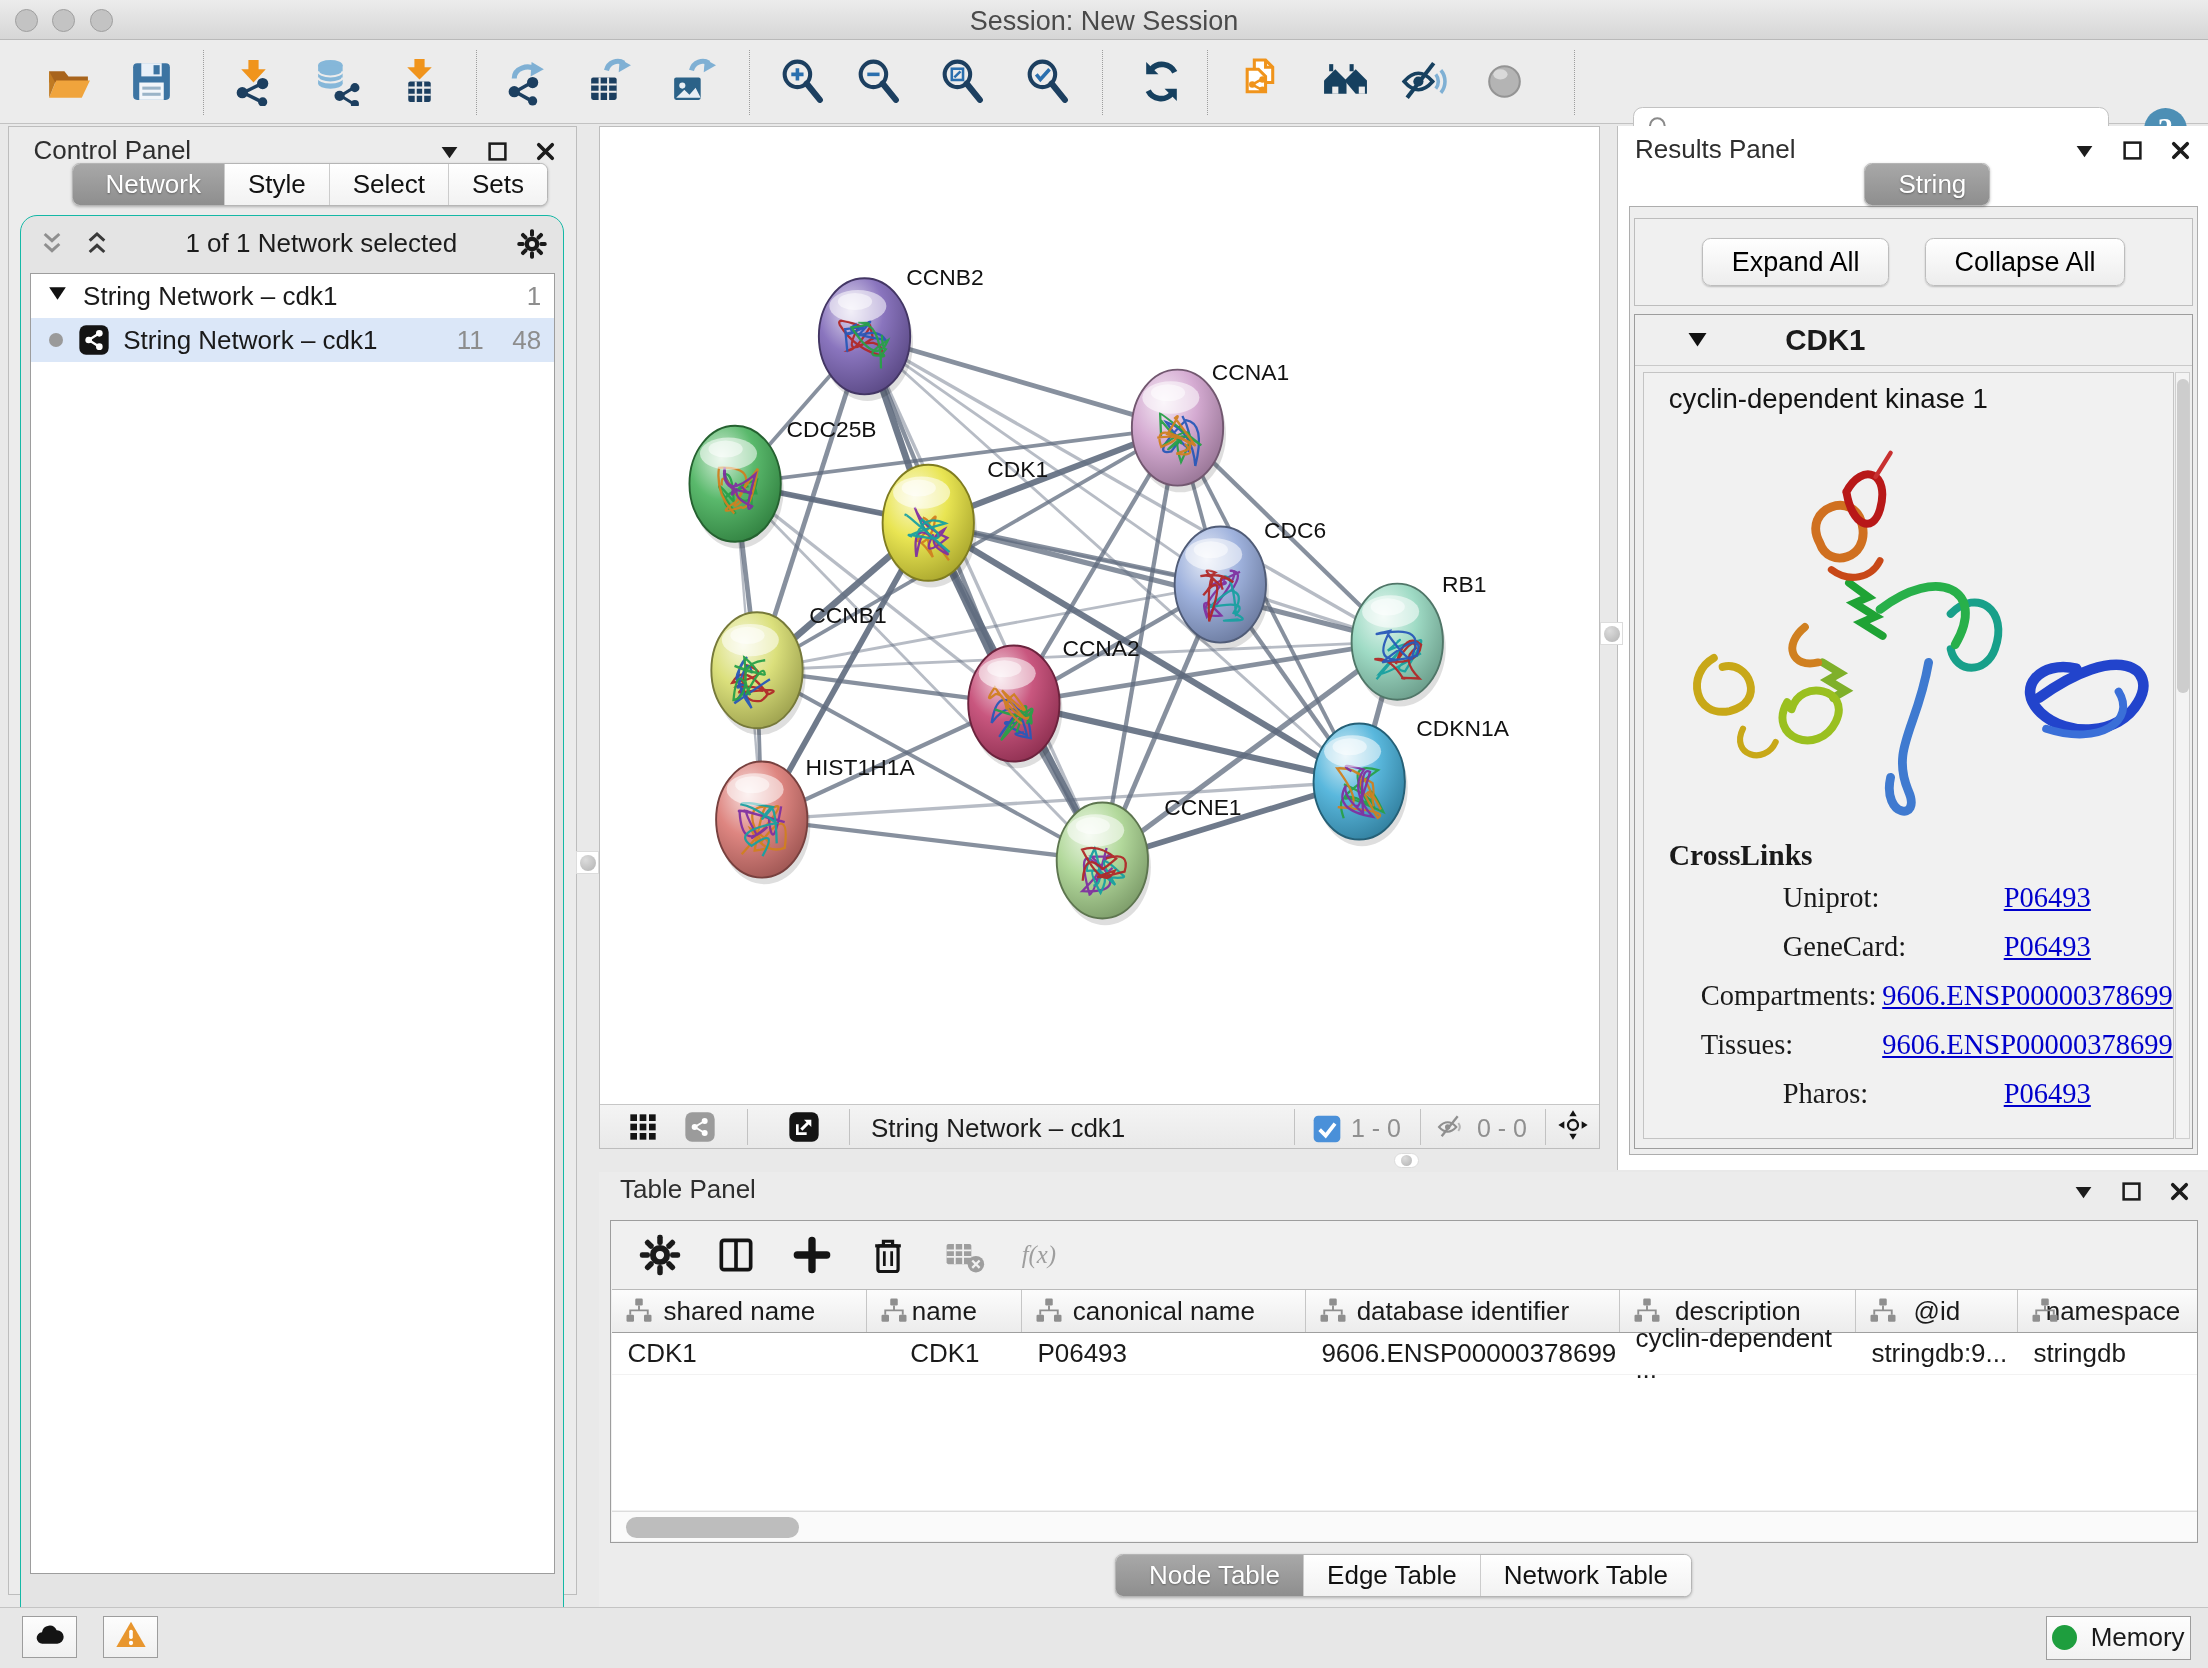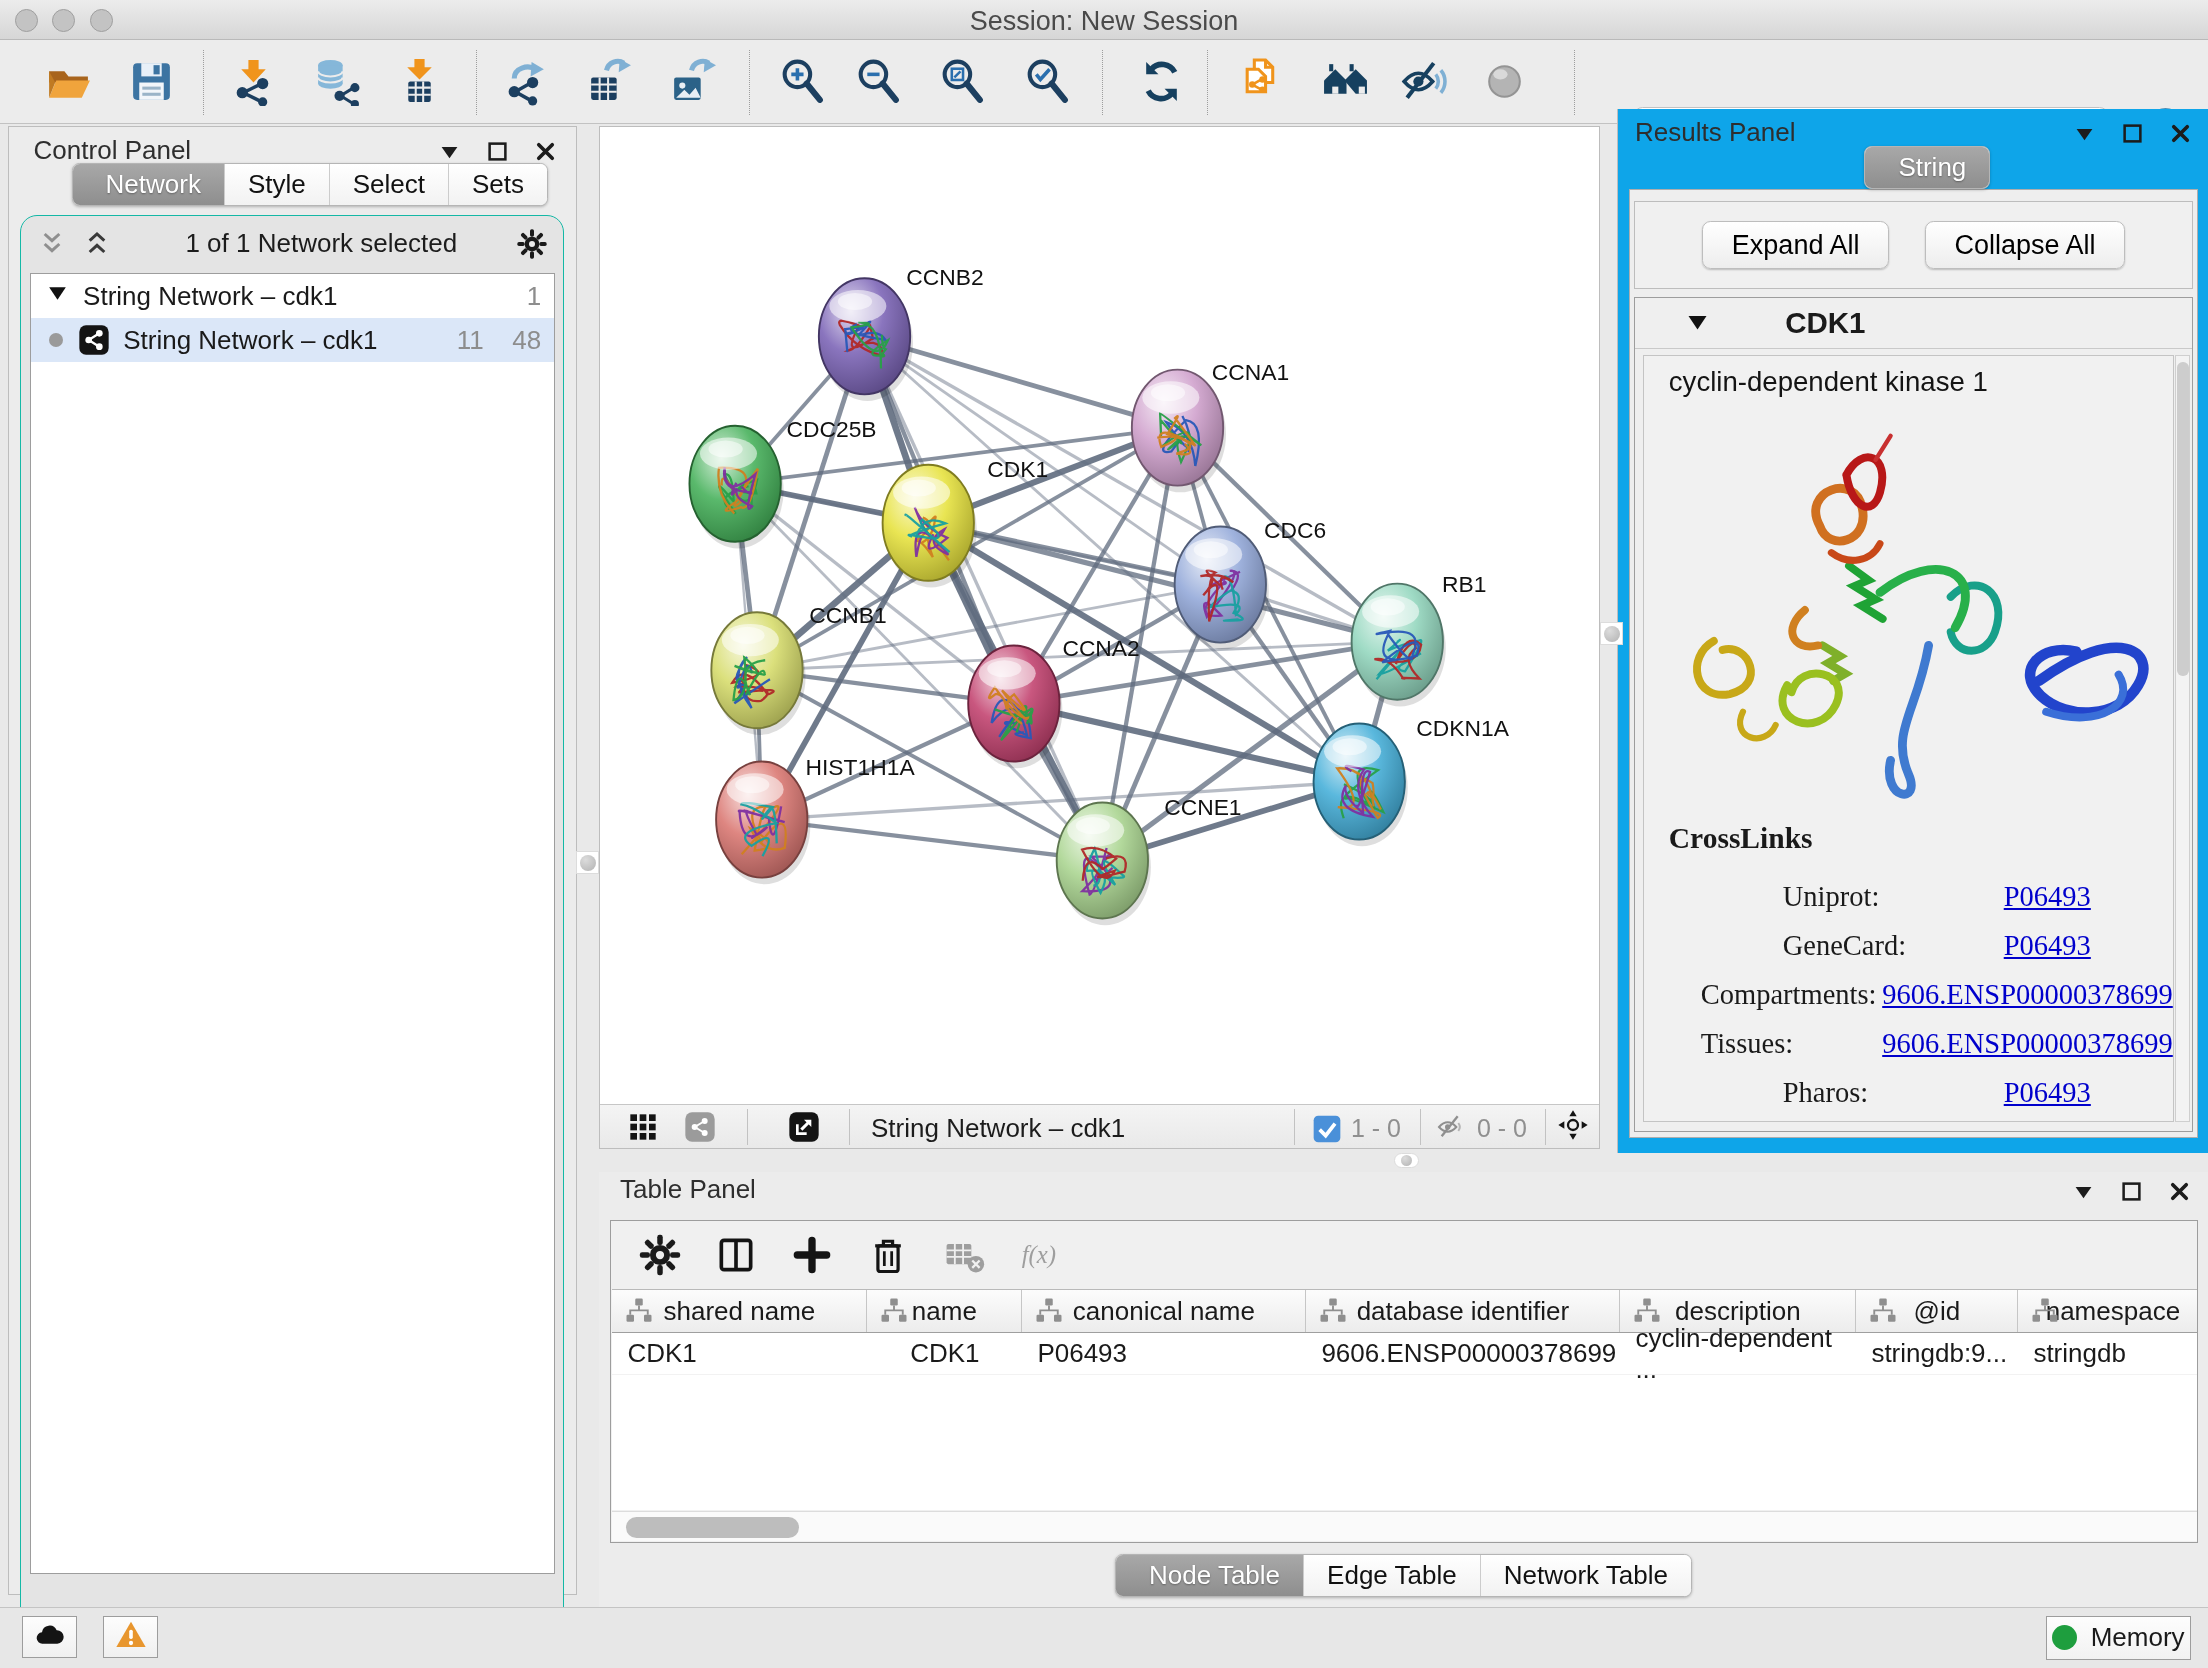--- a/index.html
+++ b/index.html
@@ -61,37 +61,37 @@
     border:1px solid #bdbdbd;padding-left:12px; }
   .net-canvas { position:absolute; left:0; top:0; width:999px; height:978px; }
   .net-bar { position:absolute; left:0; bottom:0; width:999px; height:44px; background:linear-gradient(#f4f4f4,#e9e9e9);
     border-top:1px solid #c6c6c6; }
   .net-bar .ic { position:absolute; top:5.7px; width:32px; height:32px; } .net-bar .ic svg{width:32px;height:32px;}
   .net-bar .vsep { position:absolute; top:3.8px; height:36px; border-left:1px solid #c2c2c2; }
   .net-bar .ttl { position:absolute; left:271px; top:7.6px; font-size:26px; color:#1c1c1c; }
   .net-bar .cnts { position:absolute; top:8.6px; font-size:25px; color:#8f8f8f; }
 
   
-  .results-panel { position:absolute; left:1617px; top:109px; width:592px; height:1044px; background:#0ea5e9;
+  .results-panel { position:absolute; left:1617px; top:126px; width:592px; height:1044px; background:#ffffff;
     border-left:1.9px solid #bdbdbd; }
   .rp-box { position:absolute; left:11.4px; top:80px; width:569px; height:949px; border:1px solid #adadad; background:#eee; }
   .rp-tab { position:absolute; left:234px; top:-44px; }
   .rp-btnbox { position:absolute; left:3.8px; top:11.4px; width:559px; height:88px; border:1px solid #bdbdbd; background:#f0f0f0;
     display:flex; align-items:center; justify-content:center; gap:36px; }
   .aquabtn { background:linear-gradient(#ffffff,#ededed); border:1px solid #bdbdbd; border-radius:8.6px;
     font-size:27px; padding:7.6px 28.5px; box-shadow:0 1px 1.9px rgba(0,0,0,.22); font-family:"Liberation Sans",sans-serif; }
   .rp-entry { position:absolute; left:3.8px; top:107px; width:559px; height:835px; border:1px solid #9d9d9d; background:#efefef; }
   .rp-ehead { height:51px; display:flex; align-items:center; padding-left:49px; border-bottom:1px solid #c9c9c9; }
   .rp-ehead .ic svg { width:27px; height:27px; }
   .rp-ehead .gene { font-size:29.5px; font-weight:bold; margin-left:74px; }
   .rp-ebody { position:absolute; left:7.6px; top:57px; width:531px; height:767px; border:1px solid #c4c4c4; background:#f1f1f1; padding:9.5px 0 0 25px; }
   .rp-desc { font-size:27.6px; color:#141414; }
   .rp-protein { margin:17px 0 0 -9.5px; }
   .rp-cross { font-family:"Liberation Serif", serif; margin-top:5.7px; }
-  .rp-cross .h { font-size:29.5px; font-weight:bold; margin-bottom:26px; }
+  .rp-cross .h { font-size:29.5px; font-weight:bold; margin-bottom:10px; }
   .xrow { display:flex; font-size:28.5px; margin-bottom:17px; padding-left:32px;justify-content:center; }
   .xrow .xl { width:221px; }
   .xrow a { color:#0000cc; text-decoration:underline; }
   .rp-scroll { position:absolute; right:1.9px; top:57px; width:15px; height:767px; background:#f3f3f3; border:1px solid #cfcfcf; }
   .rp-scroll .thumb { position:absolute; left:1px; top:5.7px; width:11.4px; height:314px; background:#cdcdcd; border-radius:5.7px; }
 
   
   .table-panel { position:absolute; left:599px; top:1172px; width:1609px; height:436px; background:#ececec; }
   .tp-box { position:absolute; left:11.4px; top:48px; width:1588px; height:323px; border:1px solid #9d9d9d; background:#f0f0f0; }
   .tp-toolbar { position:absolute; left:0; top:0; width:100%; height:67px; display:flex; align-items:center; gap:32px; padding-left:27px; }

